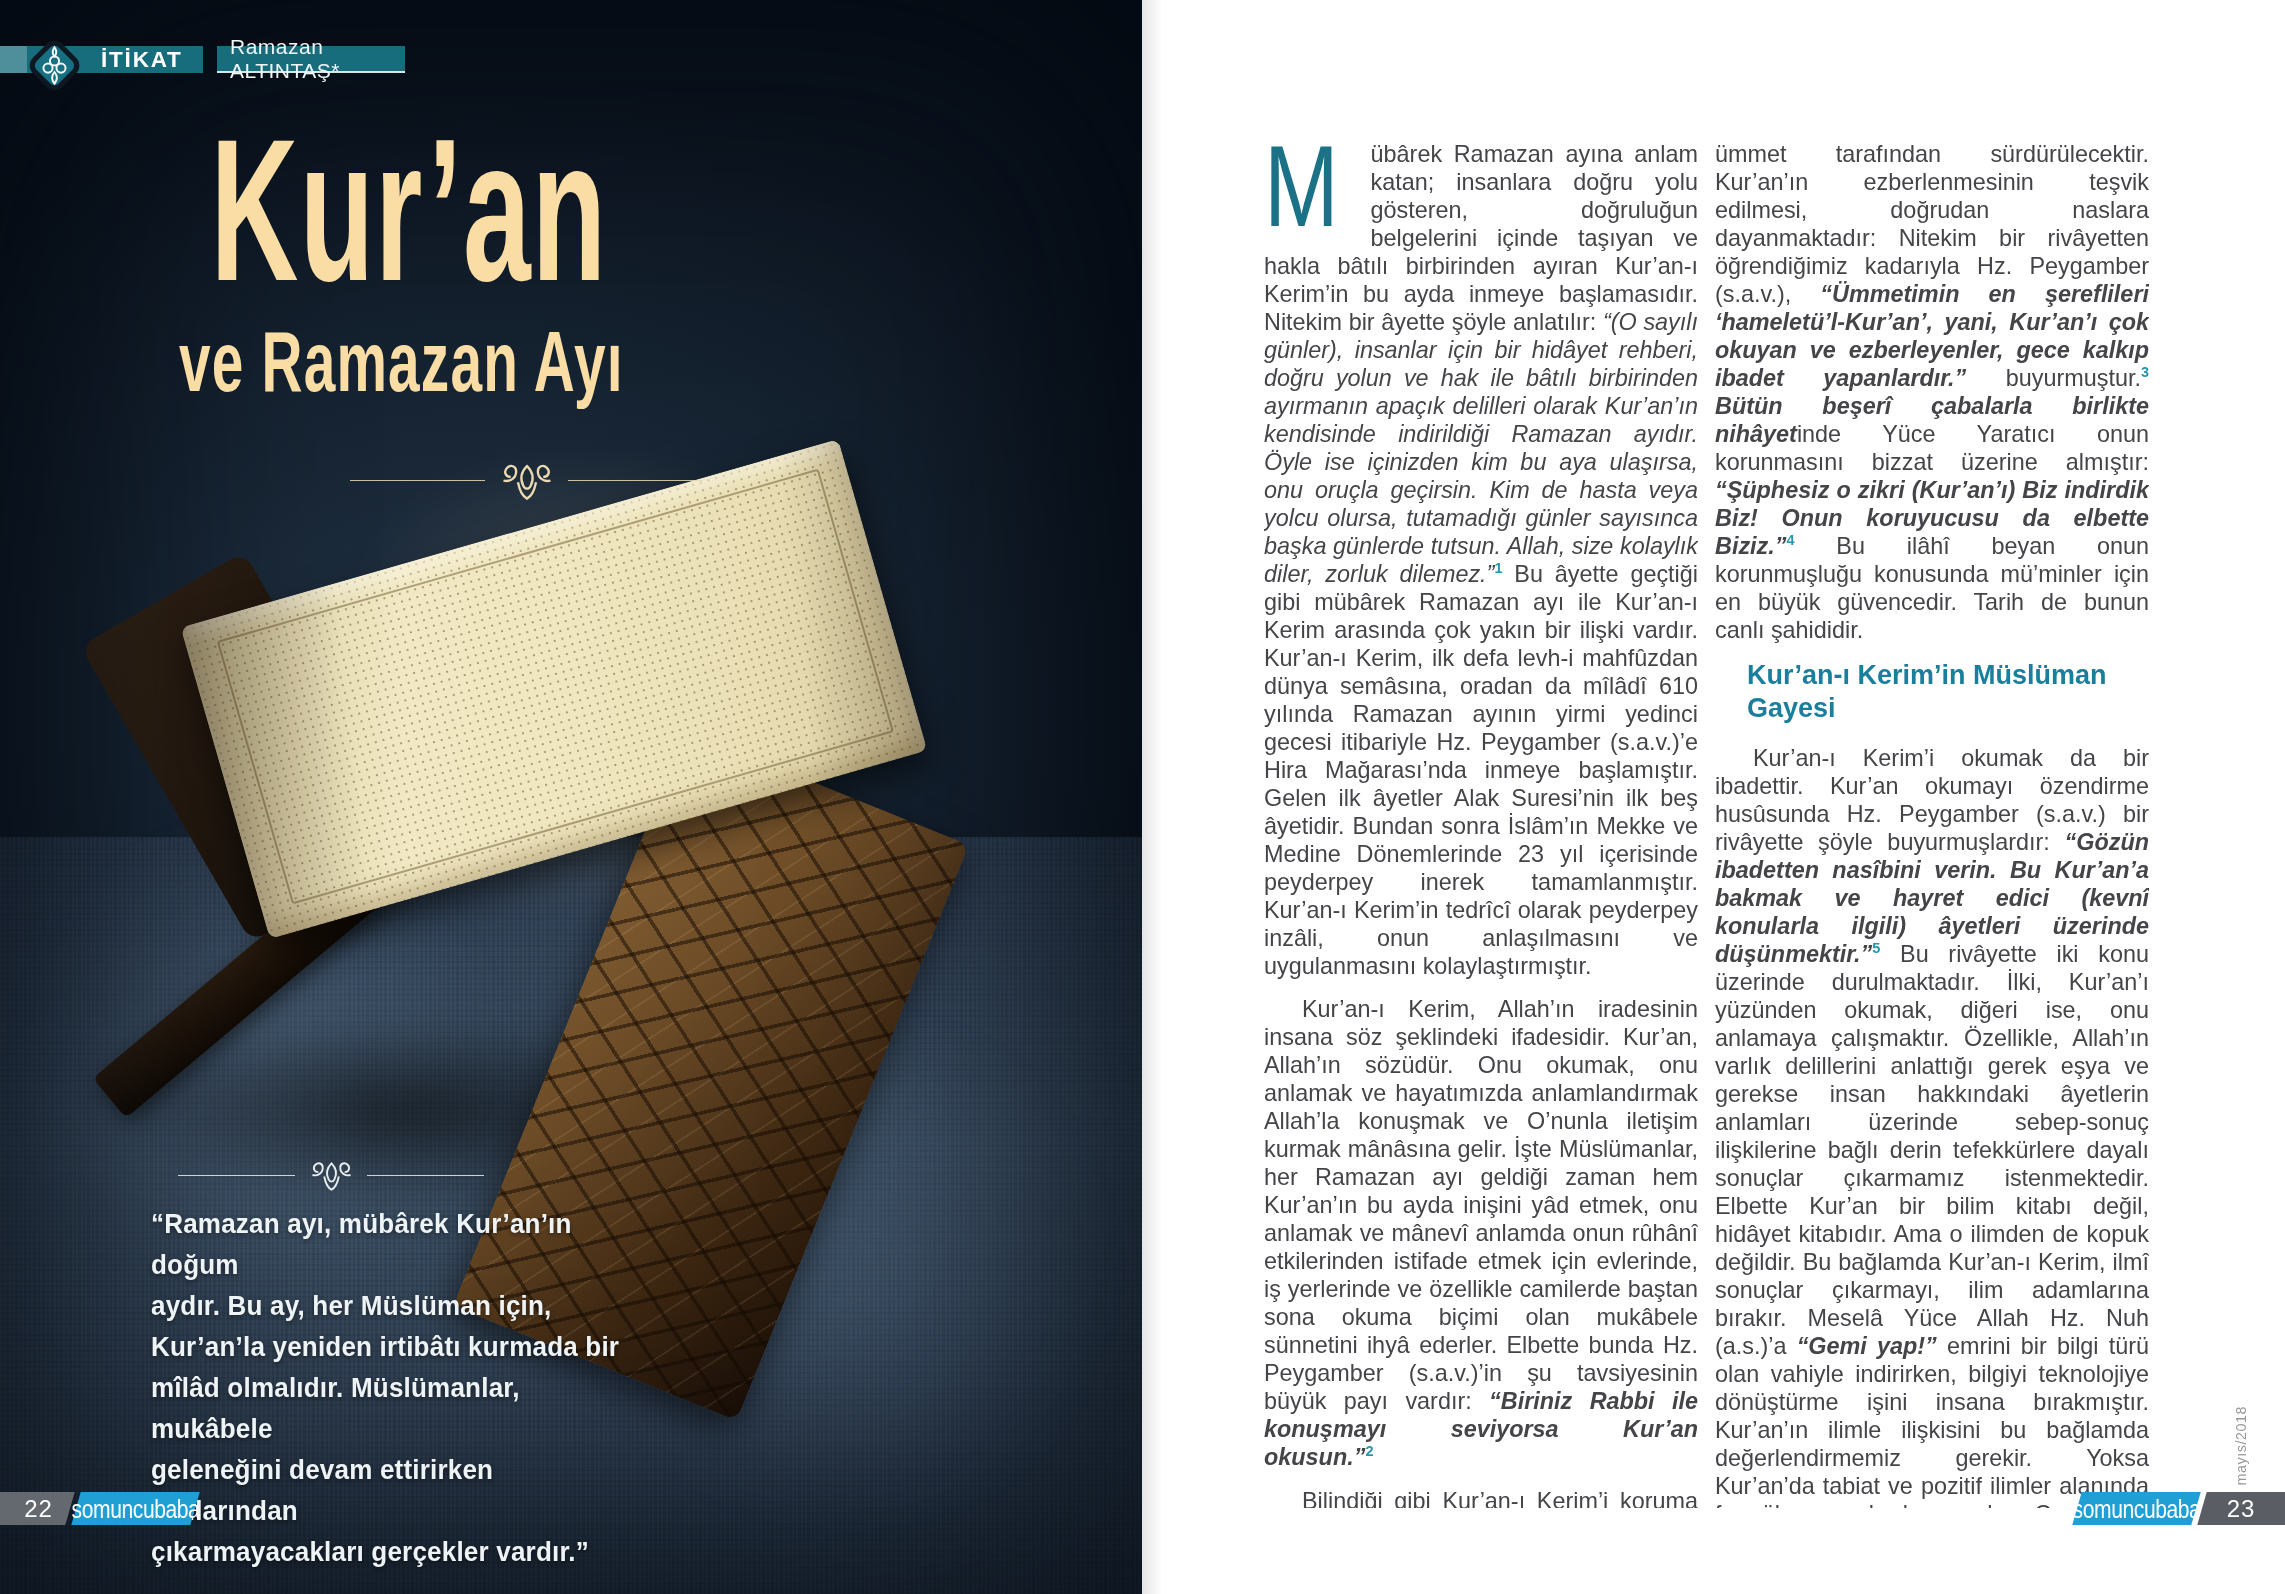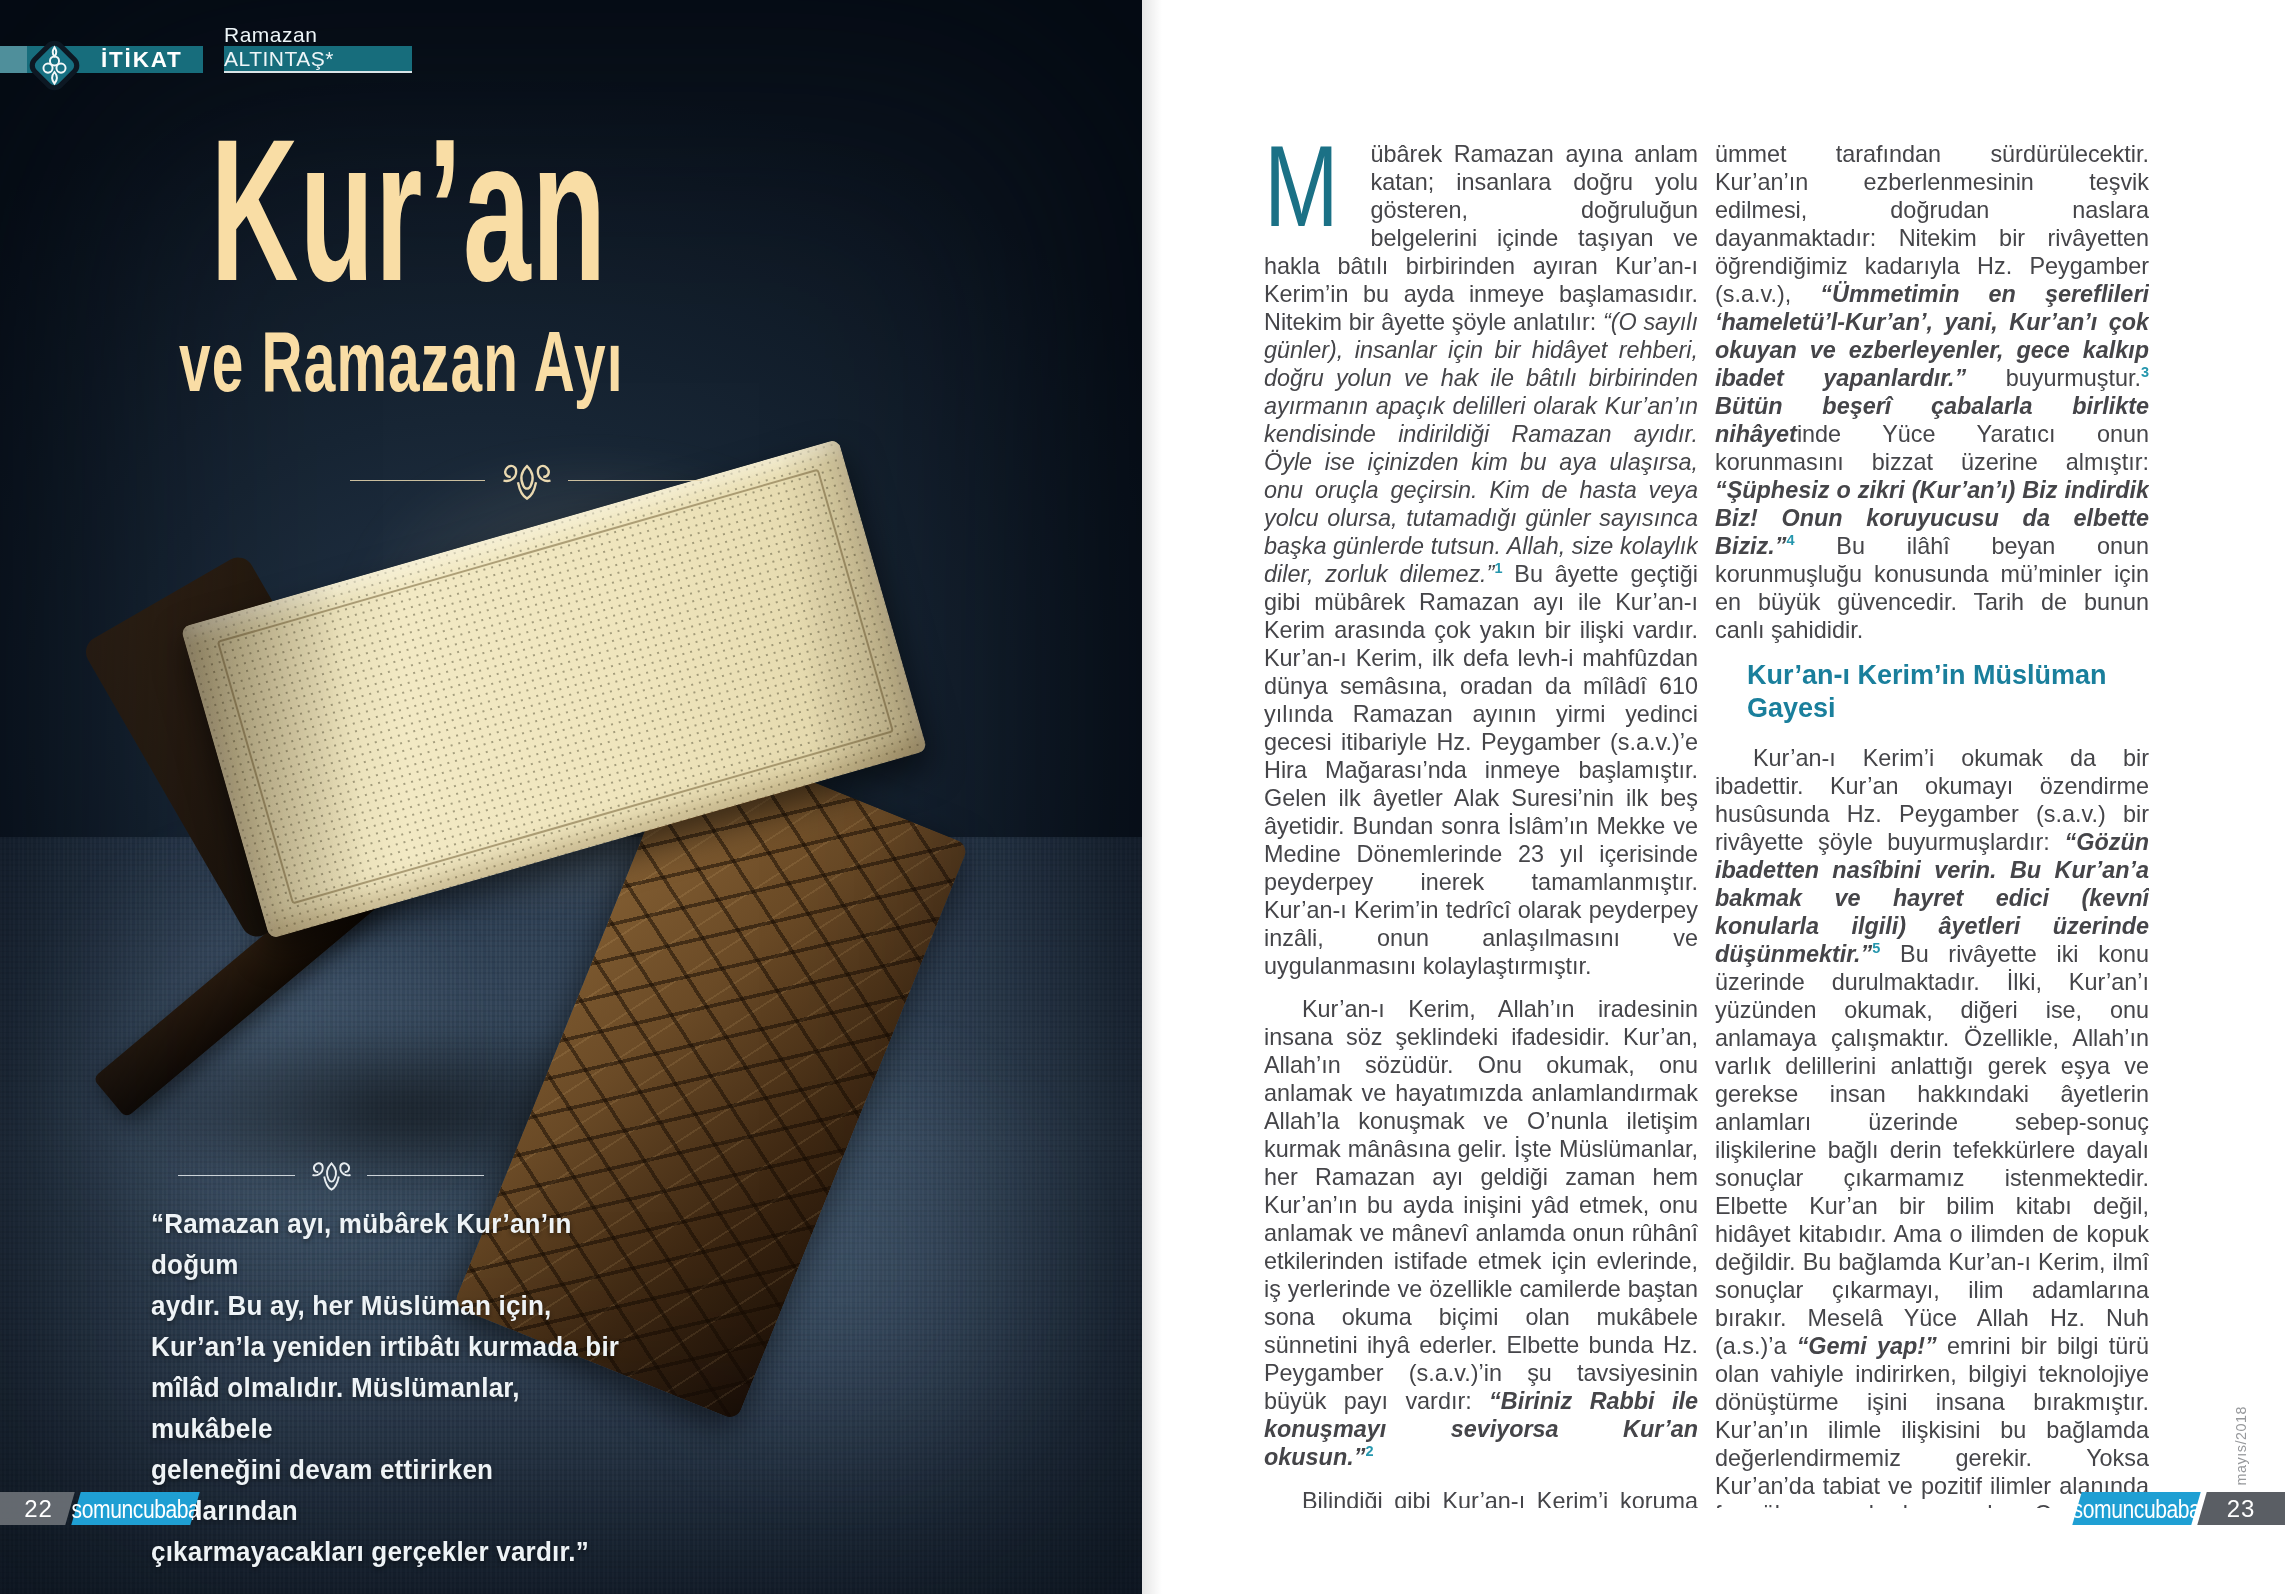--- a/index.html
+++ b/index.html
@@ -55,22 +55,22 @@
     box-shadow:0 16px 34px rgba(0,0,0,.55), inset 0 -12.6px 23.4px rgba(120,95,50,.35), inset 0 9px 16px rgba(255,252,235,.7);}
   .book-page-frame{position:absolute;inset:23.4px 27px 27px 31px;border:2.7px double rgba(118,100,58,.55);border-radius:3.6px;}
   .book-fold{position:absolute;left:212px;top:527px;width:684px;height:324px;transform:rotate(-16deg);border-radius:9px;
     background:linear-gradient(100deg, rgba(60,40,15,.35) 0%, transparent 22%, transparent 84%, rgba(60,40,15,.25) 100%);}
 
   
   .cat-bar{position:absolute;left:0;top:46px;height:27px;display:flex;align-items:stretch;z-index:6;}
   .cat-box{position:relative;width:203px;background:var(--teal-header);display:flex;align-items:center;}
   .cat-box::before{content:"";position:absolute;left:0;top:0;bottom:0;width:27px;background:var(--teal-header-light);}
   .cat-label{margin-left:101px;color:#fff;font-size:22.5px;font-weight:700;letter-spacing:1.8px;}
-  .author-box{margin-left:21px;width:188px;background:var(--teal-header);display:flex;align-items:flex-end;justify-content:center;
-    border-bottom:2.7px solid #d9e4e7;}
+  .author-box{margin-left:14px;width:188px;background:var(--teal-header);display:flex;align-items:center;justify-content:center;
+    border-bottom:2.7px solid #d9e4e7;padding-left:13px;}
   .author-label{color:#eef6f8;font-size:21px;letter-spacing:0.5px;}
   .logo-diamond{position:absolute;left:21.6px;top:-12.6px;width:65px;height:65px;z-index:7;}
 
   
   .title-block{position:absolute;left:0;top:108px;width:1053px;text-align:left;z-index:5;color:var(--cream-title);}
   .title-l1{font-size:203px;font-weight:700;line-height:1.0;transform:scaleX(.60);transform-origin:50% 50%;letter-spacing:1.8px;}
   .title-l2{margin-top:7.2px;font-size:86px;font-weight:700;line-height:1.0;transform:scaleX(.66);transform-origin:50% 50%;letter-spacing:1.8px;}
   .ornament{display:flex;align-items:center;justify-content:center;gap:12.6px;z-index:5;}
   .ornament .rule{height:0;border-top:1.8px solid currentColor;opacity:.85;flex:0 0 135px;}
   .ornament-title{position:absolute;left:0;top:457px;width:1053px;color:#ead9b0;}

